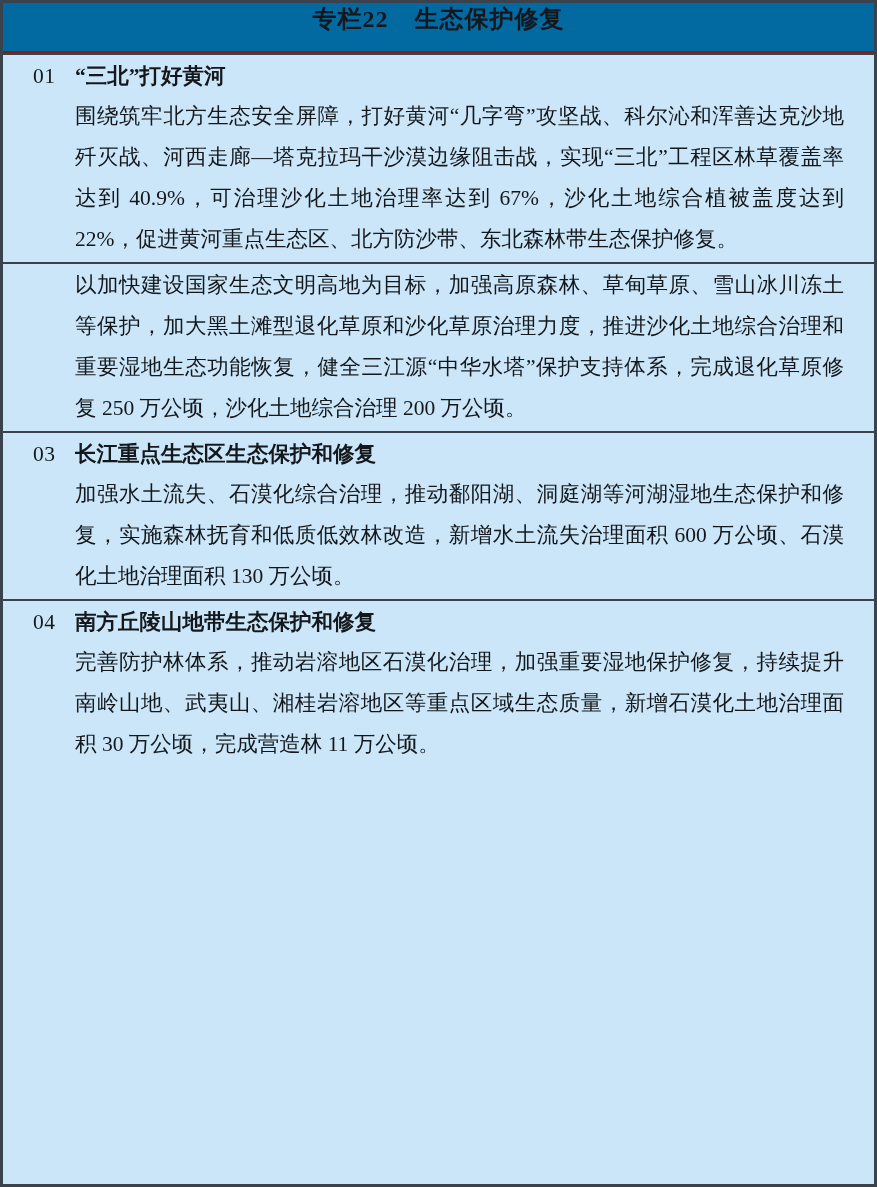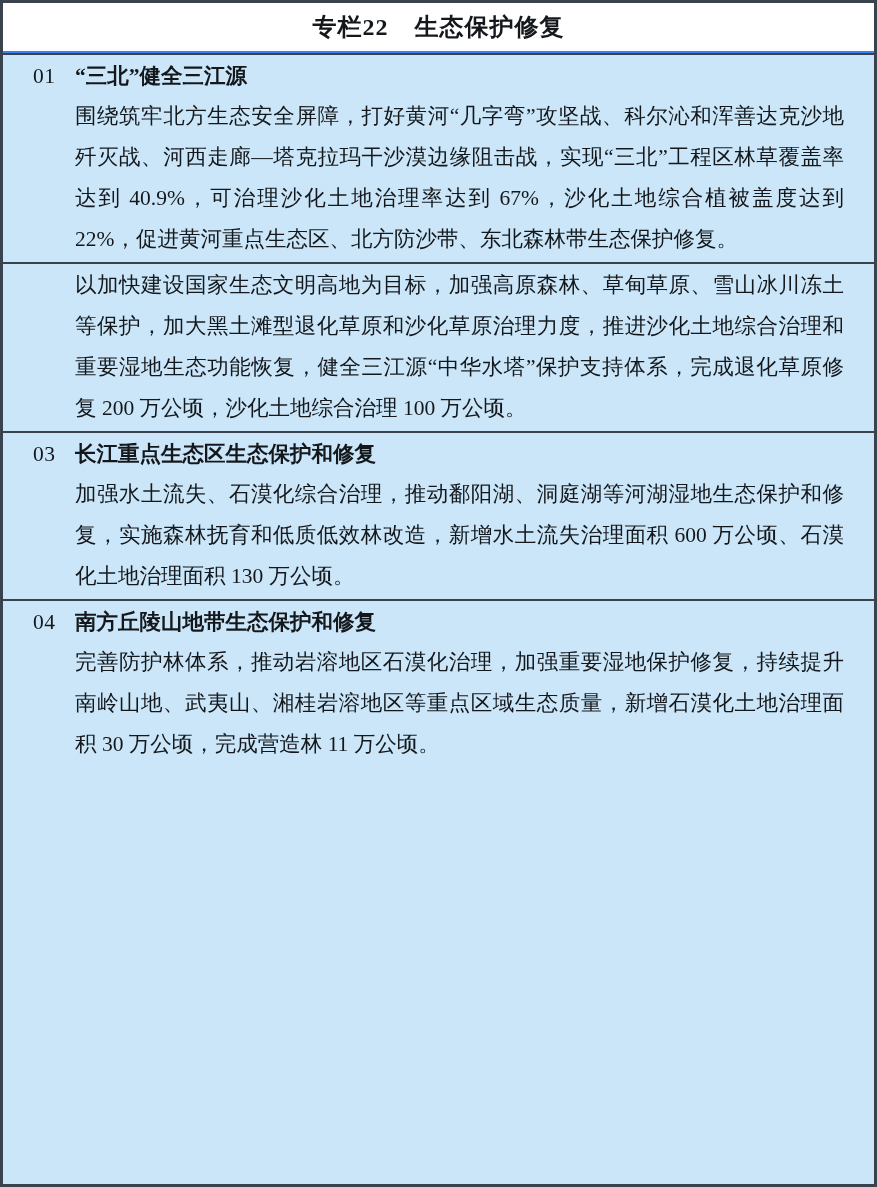--- a/index.html
+++ b/index.html
@@ -9,24 +9,24 @@
     height:1187px;
     border:3px solid #39424d;
     background:#cbe6f8;
     font-family:"Liberation Serif","DejaVu Serif",serif;
     color:#14181c;
     overflow:hidden;
   }
   .box-header{
     box-sizing:border-box;
     height:50px;
-    background:#ffffff;
-    border-bottom:2px solid #3b82f6;
+    background:#0369a1;
+    border-bottom:2px solid #7f1d1d;
     display:flex;
-    align-items:center;
+    align-items:flex-start;
     justify-content:center;
     font-size:24px;
     font-weight:bold;
     letter-spacing:1px;
   }
   .box-header .hdr-label{margin-right:26px;}
   .section{
     box-sizing:border-box;
     padding:1px 30px 2px 30px;
     border-top:2px solid #39424d;
@@ -60,27 +60,27 @@
 <div class="box">
 
   <div class="box-header">
     <span class="hdr-label">专栏22</span>
     <span class="hdr-title">生态保护修复</span>
   </div>
 
   <div class="section">
     <div class="sec-title-row">
       <span class="sec-number">01</span>
-      <span class="sec-title">“三北”健全三江源</span>
+      <span class="sec-title">“三北”打好黄河</span>
     </div>
     <p class="sec-body">围绕筑牢北方生态安全屏障，打好黄河“几字弯”攻坚战、科尔沁和浑善达克沙地歼灭战、河西走廊—塔克拉玛干沙漠边缘阻击战，实现“三北”工程区林草覆盖率达到 40.9%，可治理沙化土地治理率达到 67%，沙化土地综合植被盖度达到 22%，促进黄河重点生态区、北方防沙带、东北森林带生态保护修复。</p>
   </div>
 
   <div class="section">
-    <p class="sec-body">以加快建设国家生态文明高地为目标，加强高原森林、草甸草原、雪山冰川冻土等保护，加大黑土滩型退化草原和沙化草原治理力度，推进沙化土地综合治理和重要湿地生态功能恢复，健全三江源“中华水塔”保护支持体系，完成退化草原修复 200 万公顷，沙化土地综合治理 100 万公顷。</p>
+    <p class="sec-body">以加快建设国家生态文明高地为目标，加强高原森林、草甸草原、雪山冰川冻土等保护，加大黑土滩型退化草原和沙化草原治理力度，推进沙化土地综合治理和重要湿地生态功能恢复，健全三江源“中华水塔”保护支持体系，完成退化草原修复 250 万公顷，沙化土地综合治理 200 万公顷。</p>
   </div>
 
   <div class="section">
     <div class="sec-title-row">
       <span class="sec-number">03</span>
       <span class="sec-title">长江重点生态区生态保护和修复</span>
     </div>
     <p class="sec-body">加强水土流失、石漠化综合治理，推动鄱阳湖、洞庭湖等河湖湿地生态保护和修复，实施森林抚育和低质低效林改造，新增水土流失治理面积 600 万公顷、石漠化土地治理面积 130 万公顷。</p>
   </div>
 

